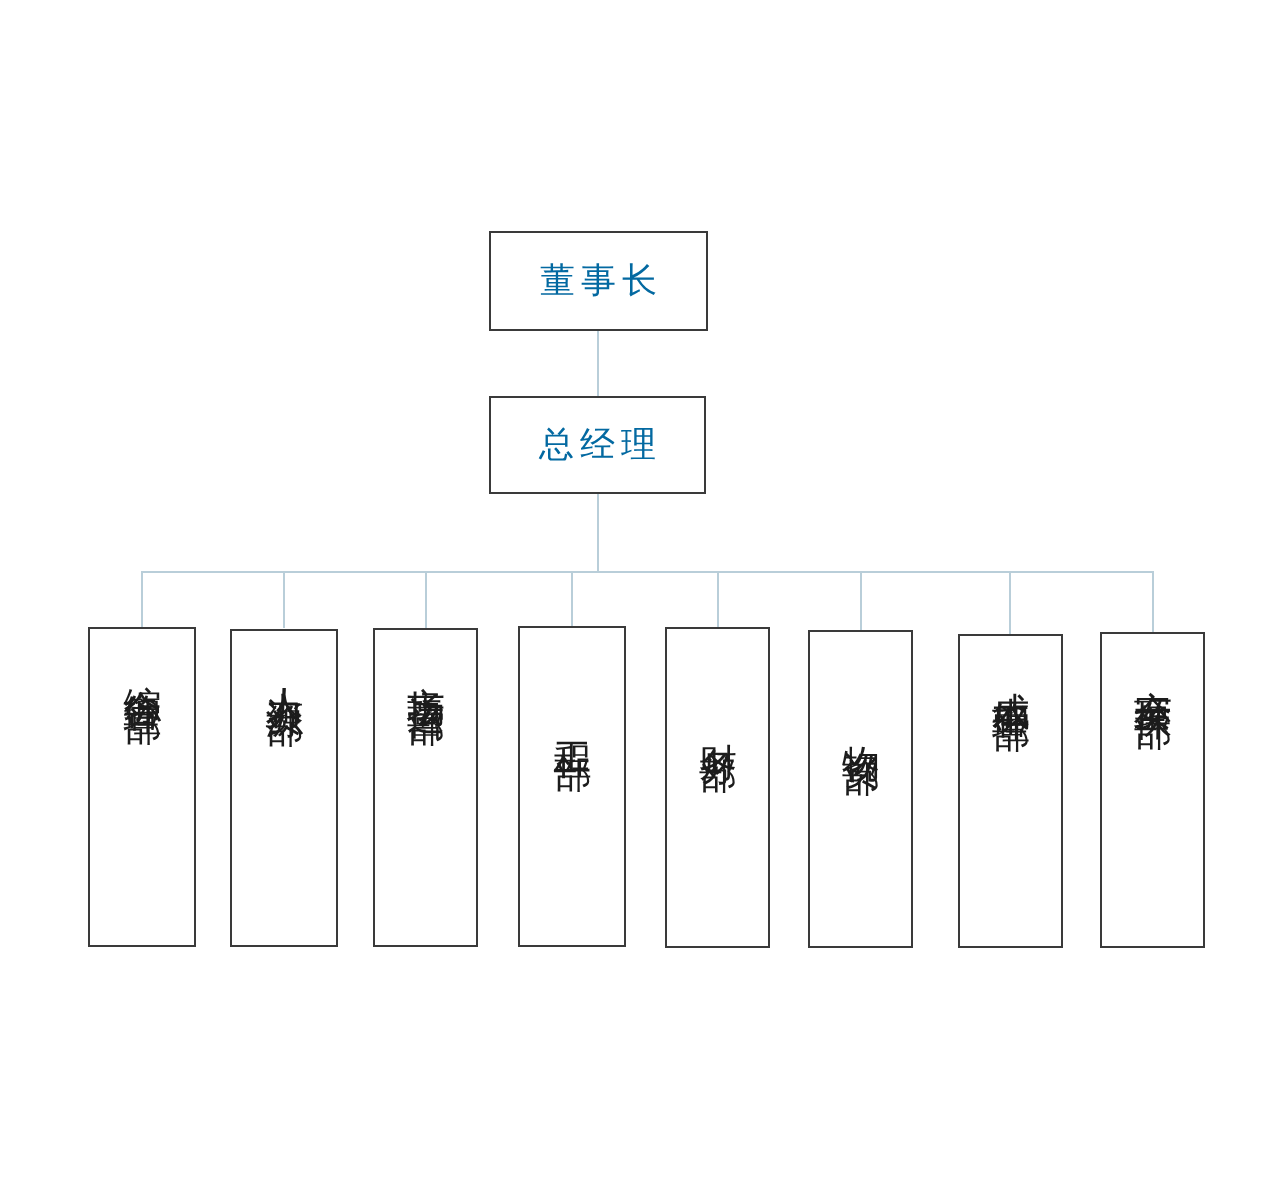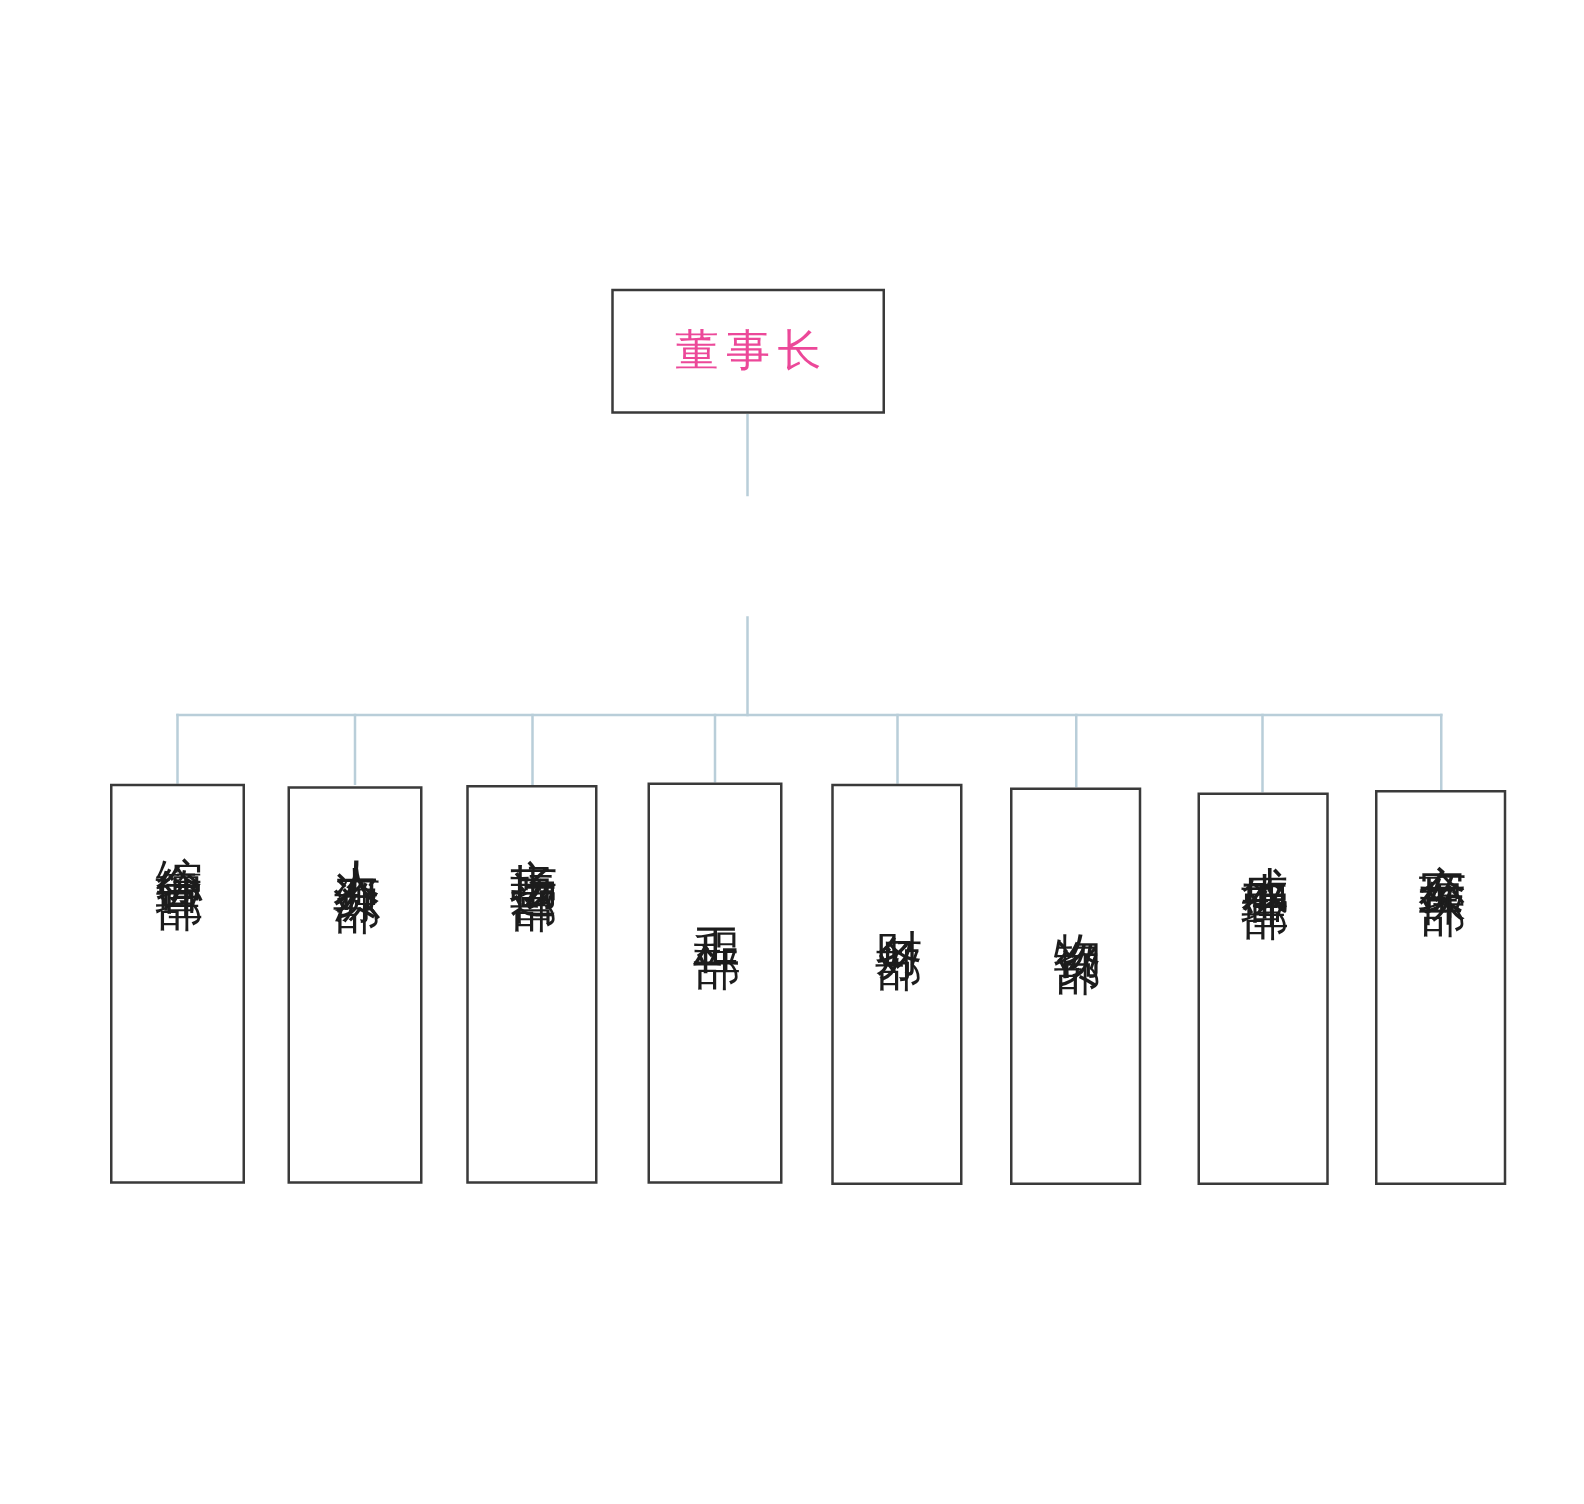--- a/index.html
+++ b/index.html
@@ -39,21 +39,21 @@
     justify-content: center;
   }
 
   
   .node-top .node-label {
     font-size: 35px;
     letter-spacing: 6px;
     line-height: 1.1;
     white-space: nowrap;
     text-indent: 6px;
-    color: #ec4899;
+    color: #0369a1;
   }
 
   
   .node-dept {
     align-items: flex-start;
     justify-content: center;
   }
   .node-dept .node-label {
     writing-mode: vertical-rl;
     text-orientation: upright;
@@ -83,20 +83,23 @@
   <div class="conn conn-v" style="left:571px; top:571px; height:57px;"></div>
   <div class="conn conn-v" style="left:717px; top:571px; height:57px;"></div>
   <div class="conn conn-v" style="left:860px; top:571px; height:59px;"></div>
   <div class="conn conn-v" style="left:1009px; top:571px; height:63px;"></div>
   <div class="conn conn-v" style="left:1152px; top:571px; height:61px;"></div>
 
   <div class="node node-top" style="left:489px; top:231px; width:219px; height:100px;">
     <span class="node-label">董事长</span>
   </div>
 
+  <div class="node node-top" style="left:489px; top:396px; width:217px; height:98px;">
+    <span class="node-label">总经理</span>
+  </div>
 
   <div class="node node-dept len-5" style="left:88px; top:627px; width:108px; height:320px;">
     <span class="node-label">综合管理部</span>
   </div>
 
   <div class="node node-dept len-5" style="left:230px; top:629px; width:108px; height:318px;">
     <span class="node-label">人力资源部</span>
   </div>
 
   <div class="node node-dept len-5" style="left:373px; top:628px; width:105px; height:319px;">

